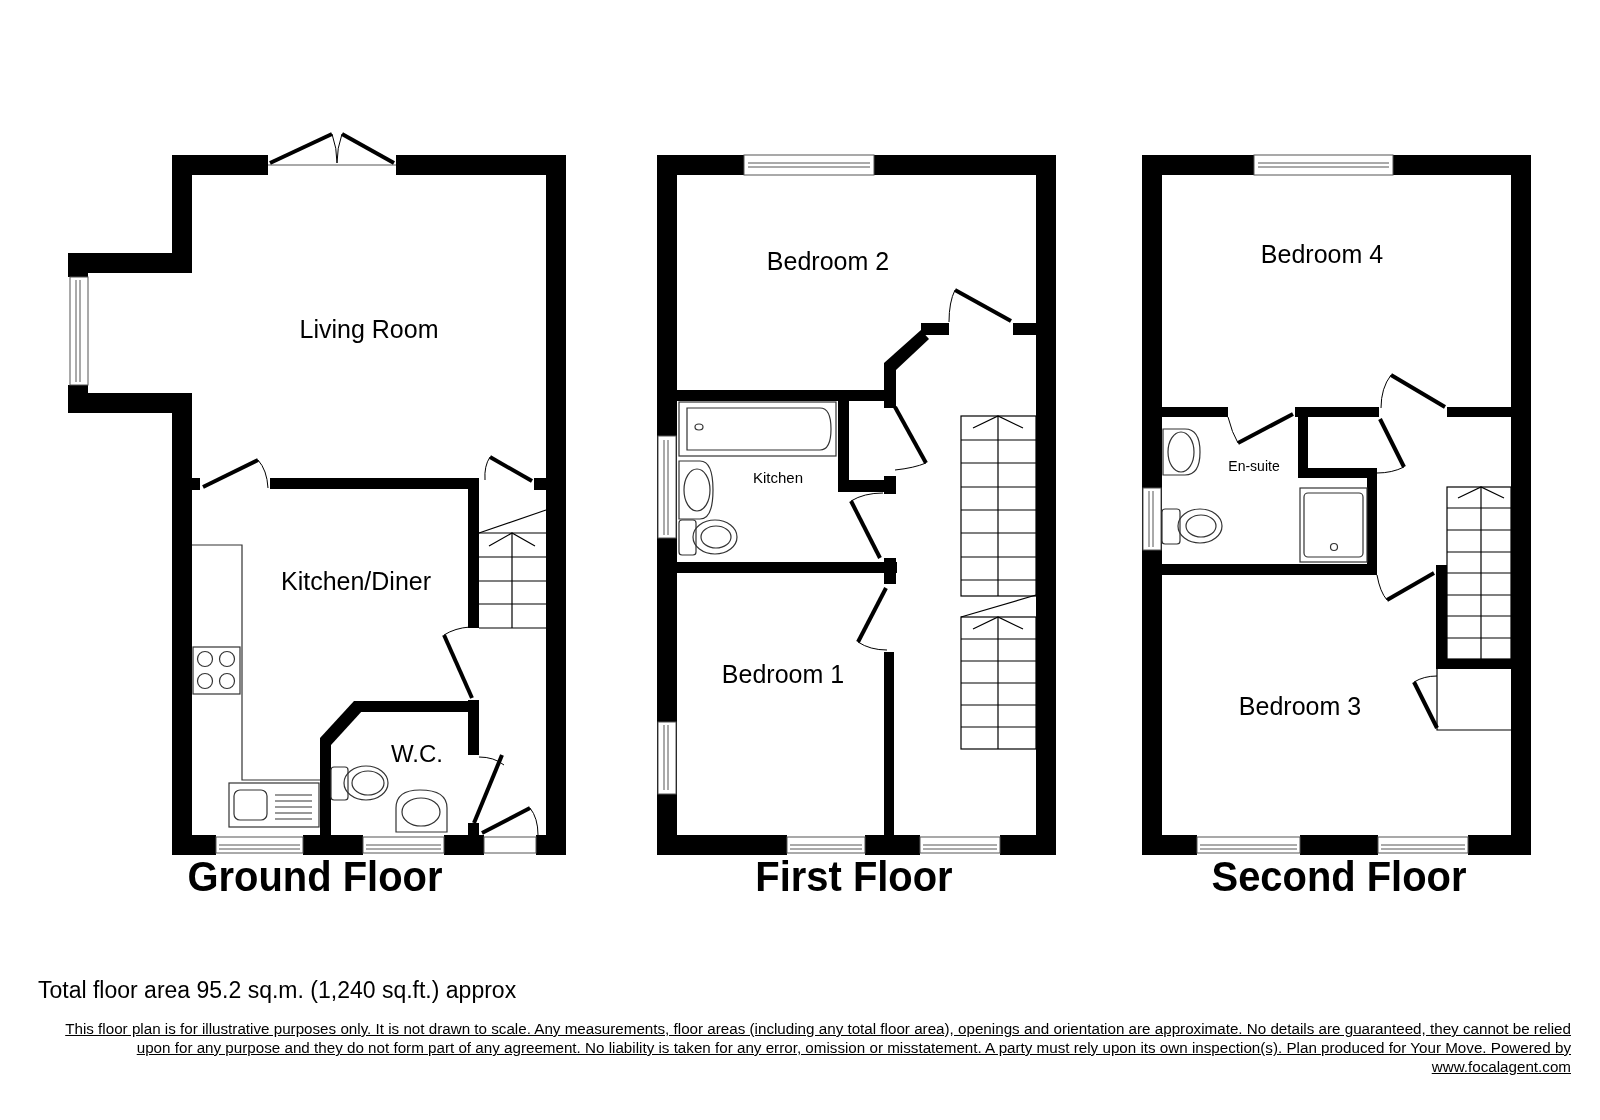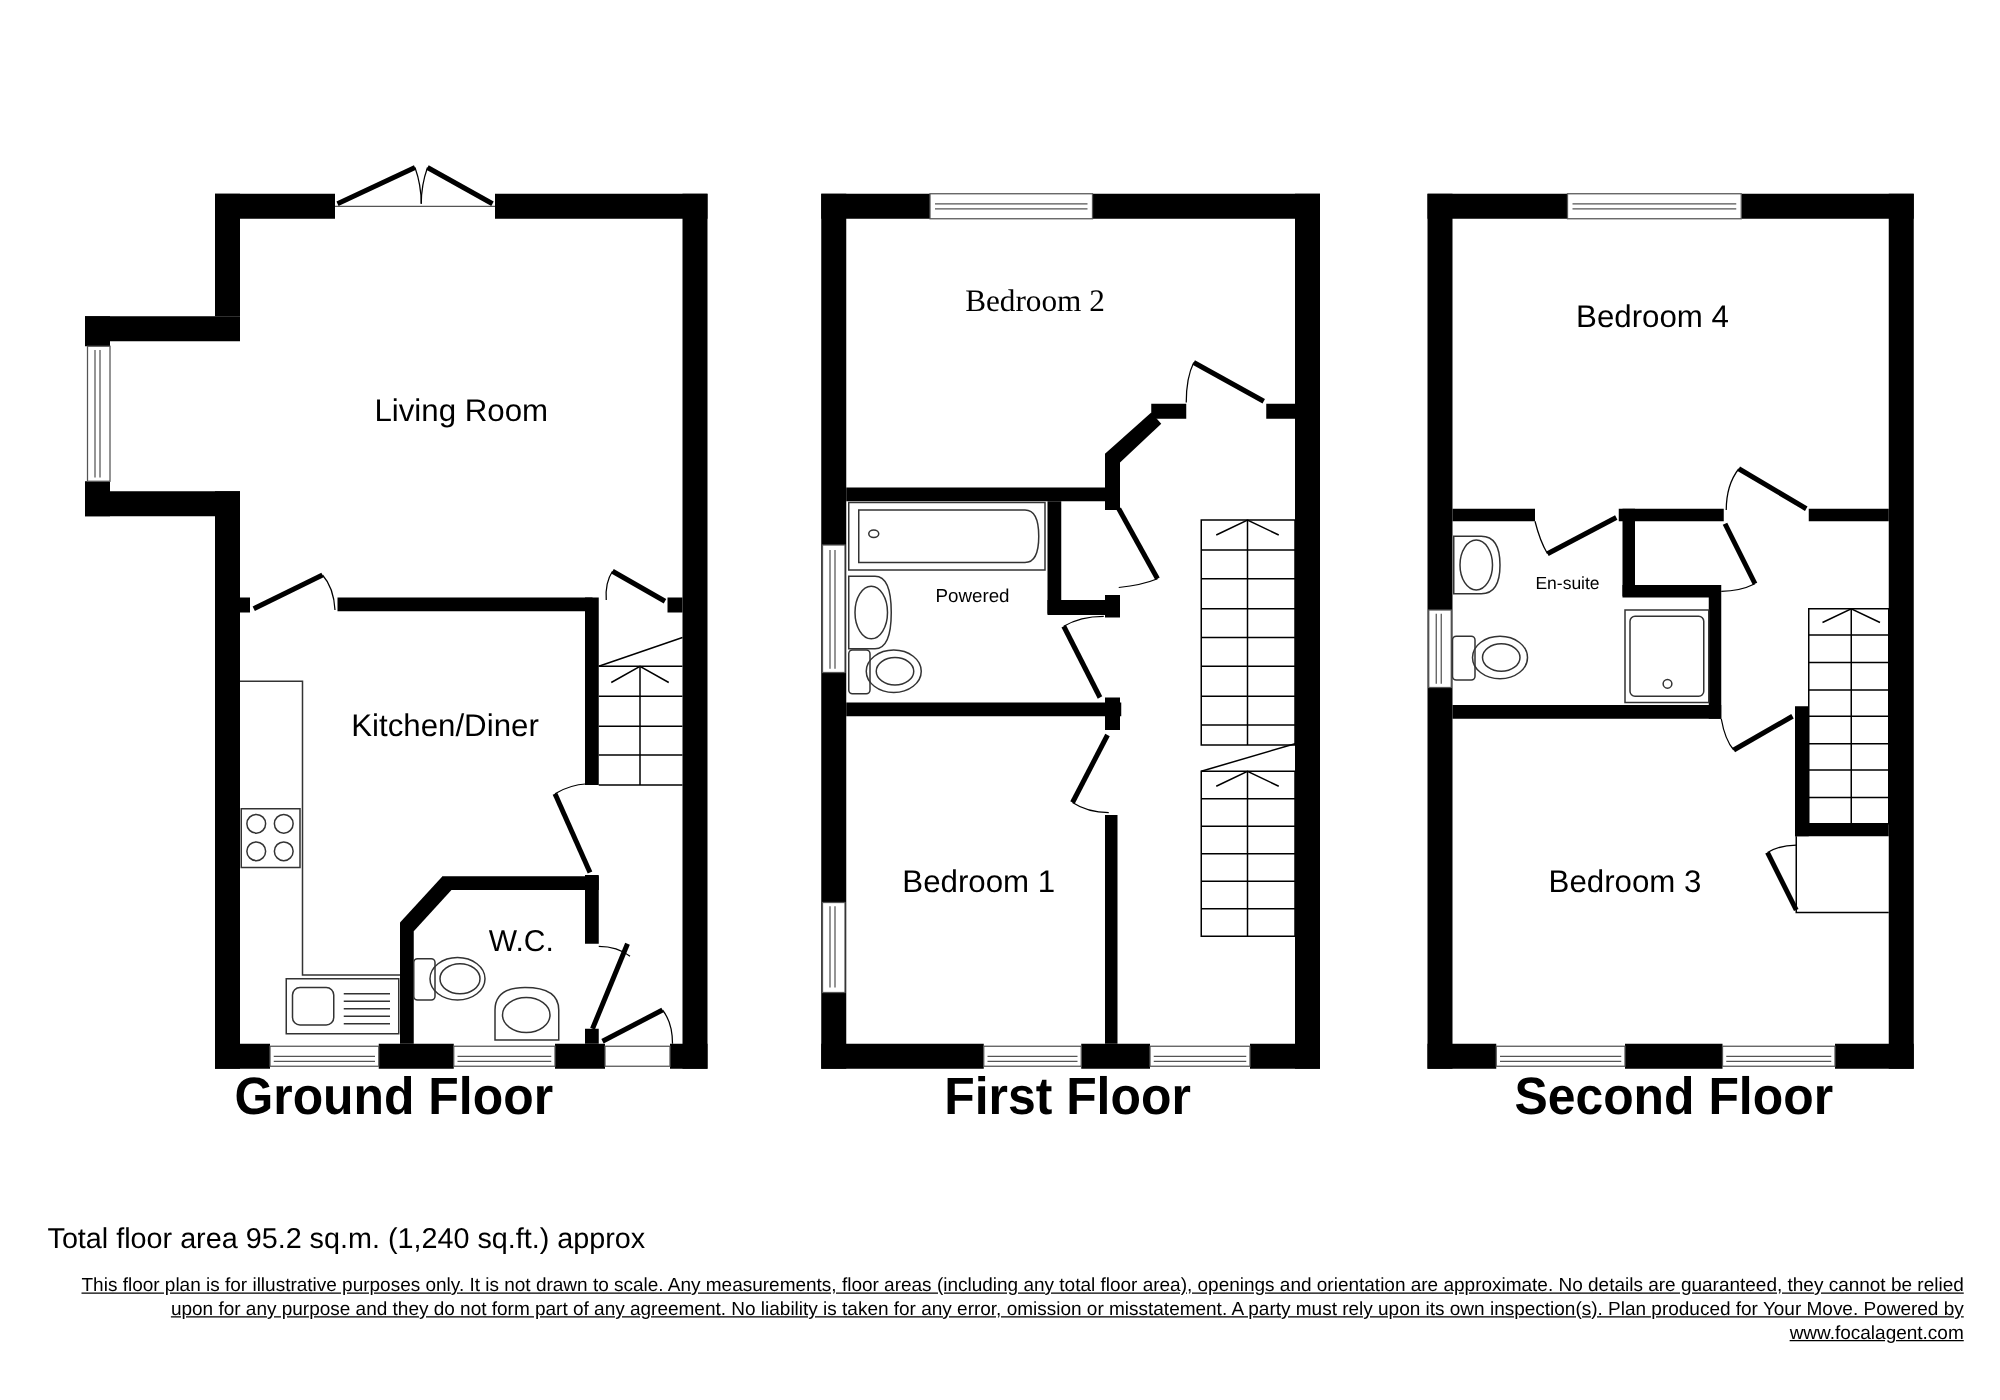--- a/index.html
+++ b/index.html
@@ -276,23 +276,23 @@
       <rect x="1304" y="493" width="59" height="64" rx="4"></rect>
       <circle cx="1334" cy="547" r="3.5"></circle>
     </g>
   </g>
 </svg>
 
 <div class="room-label big" style="left:369px; top:329px;">Living Room</div>
 <div class="room-label big" style="left:356px; top:581px;">Kitchen/Diner</div>
 <div class="room-label small" style="left:417px; top:754px; font-size:24px;">W.C.</div>
 
-<div class="room-label big" style="left:828px; top:242px;font-family:Liberation Serif, serif;">Bedroom 2</div>
-<div class="room-label small" style="left:778px; top:477px;">Powered</div>
-<div class="room-label big" style="left:783px; top:706px;">Bedroom 1</div>
+<div class="room-label big" style="left:828px; top:261px;">Bedroom 2</div>
+<div class="room-label small" style="left:778px; top:477px;">Kitchen</div>
+<div class="room-label big" style="left:783px; top:674px;">Bedroom 1</div>
 
 <div class="room-label big" style="left:1322px; top:254px;">Bedroom 4</div>
 <div class="room-label small" style="left:1254px; top:466px; font-size:14px;">En-suite</div>
 <div class="room-label big" style="left:1300px; top:706px;">Bedroom 3</div>
 
 <div class="floor-title" style="left:315px;">Ground Floor</div>
 <div class="floor-title" style="left:854px;">First Floor</div>
 <div class="floor-title" style="left:1339px;">Second Floor</div>
 
 <div class="total-area">Total floor area 95.2 sq.m. (1,240 sq.ft.) approx</div>

